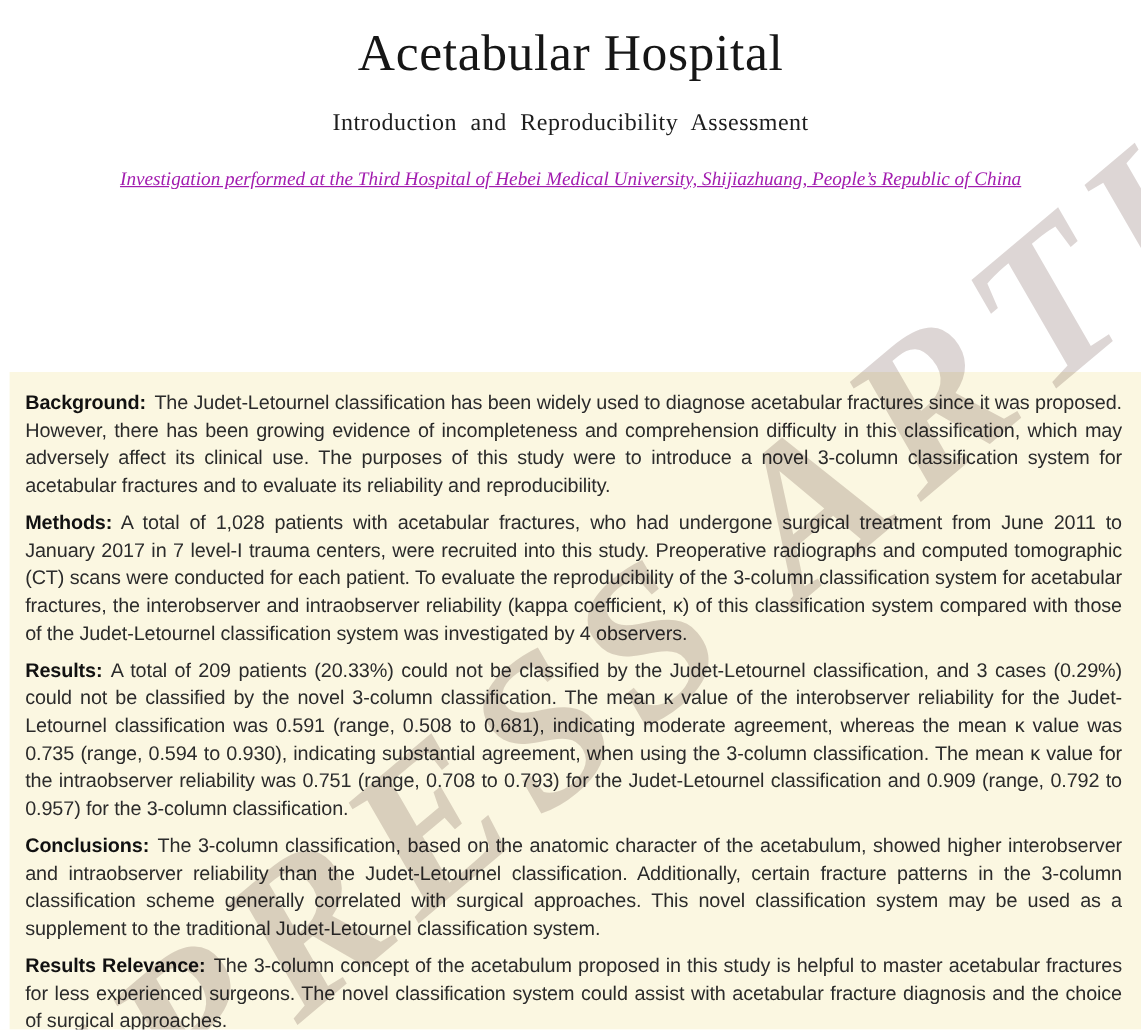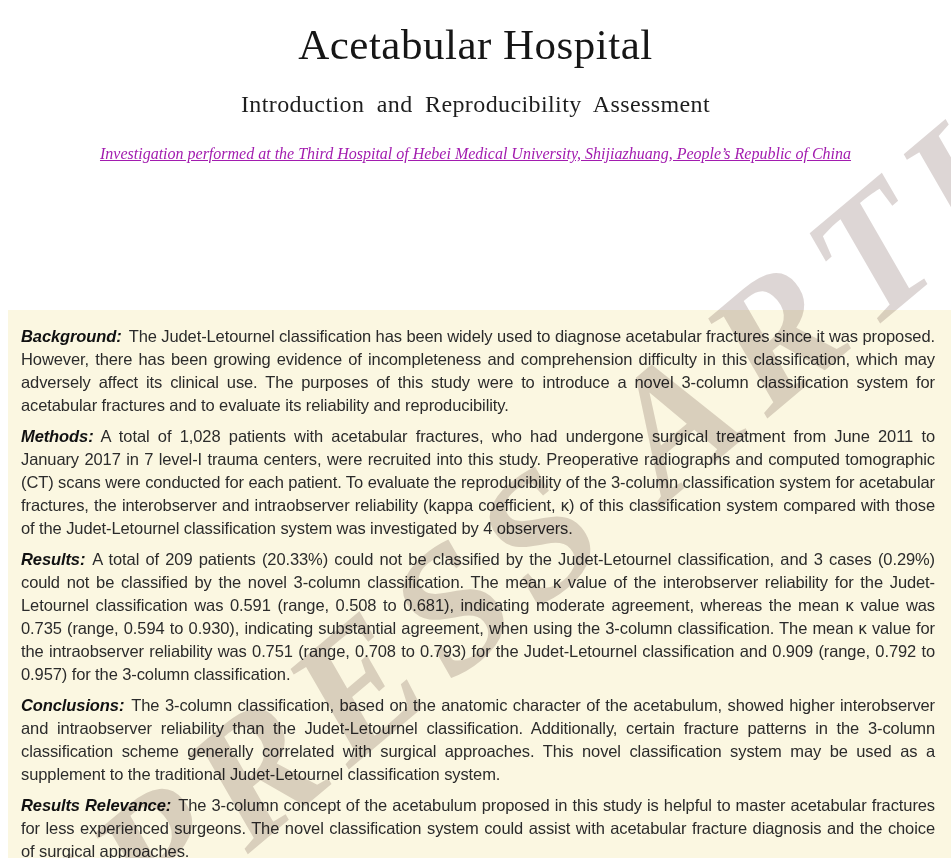--- a/index.html
+++ b/index.html
@@ -30,21 +30,21 @@
   .title {
     padding-top: 20px;
     font-size: 43px;
     line-height: 50px;
     font-weight: 400;
     color: #161616;
     letter-spacing: 0.5px;
   }
   .subtitle {
     margin-top: 21px;
-    font-size: 24px;
+    font-size: 20px;
     color: #1e1e1e;
     word-spacing: 6px;
     letter-spacing: 0.4px;
   }
   .authors {
     margin-top: 27px;
     font-size: 17.5px;
     line-height: 25px;
     color: #222;
   }
@@ -74,21 +74,20 @@
     font-size: 16.5px;
     line-height: 23px;
     letter-spacing: -0.1px;
     color: #2b2b2b;
     text-align: justify;
   }
   .sec-label {
     font-weight: bold;
     color: #111;
     margin-right: 7px;
-    font-style: italic;
   }
 
   
   .watermark {
     position: absolute;
     left: -280px;
     top: 428px;
     width: 1650px;
     text-align: center;
     white-space: nowrap;

